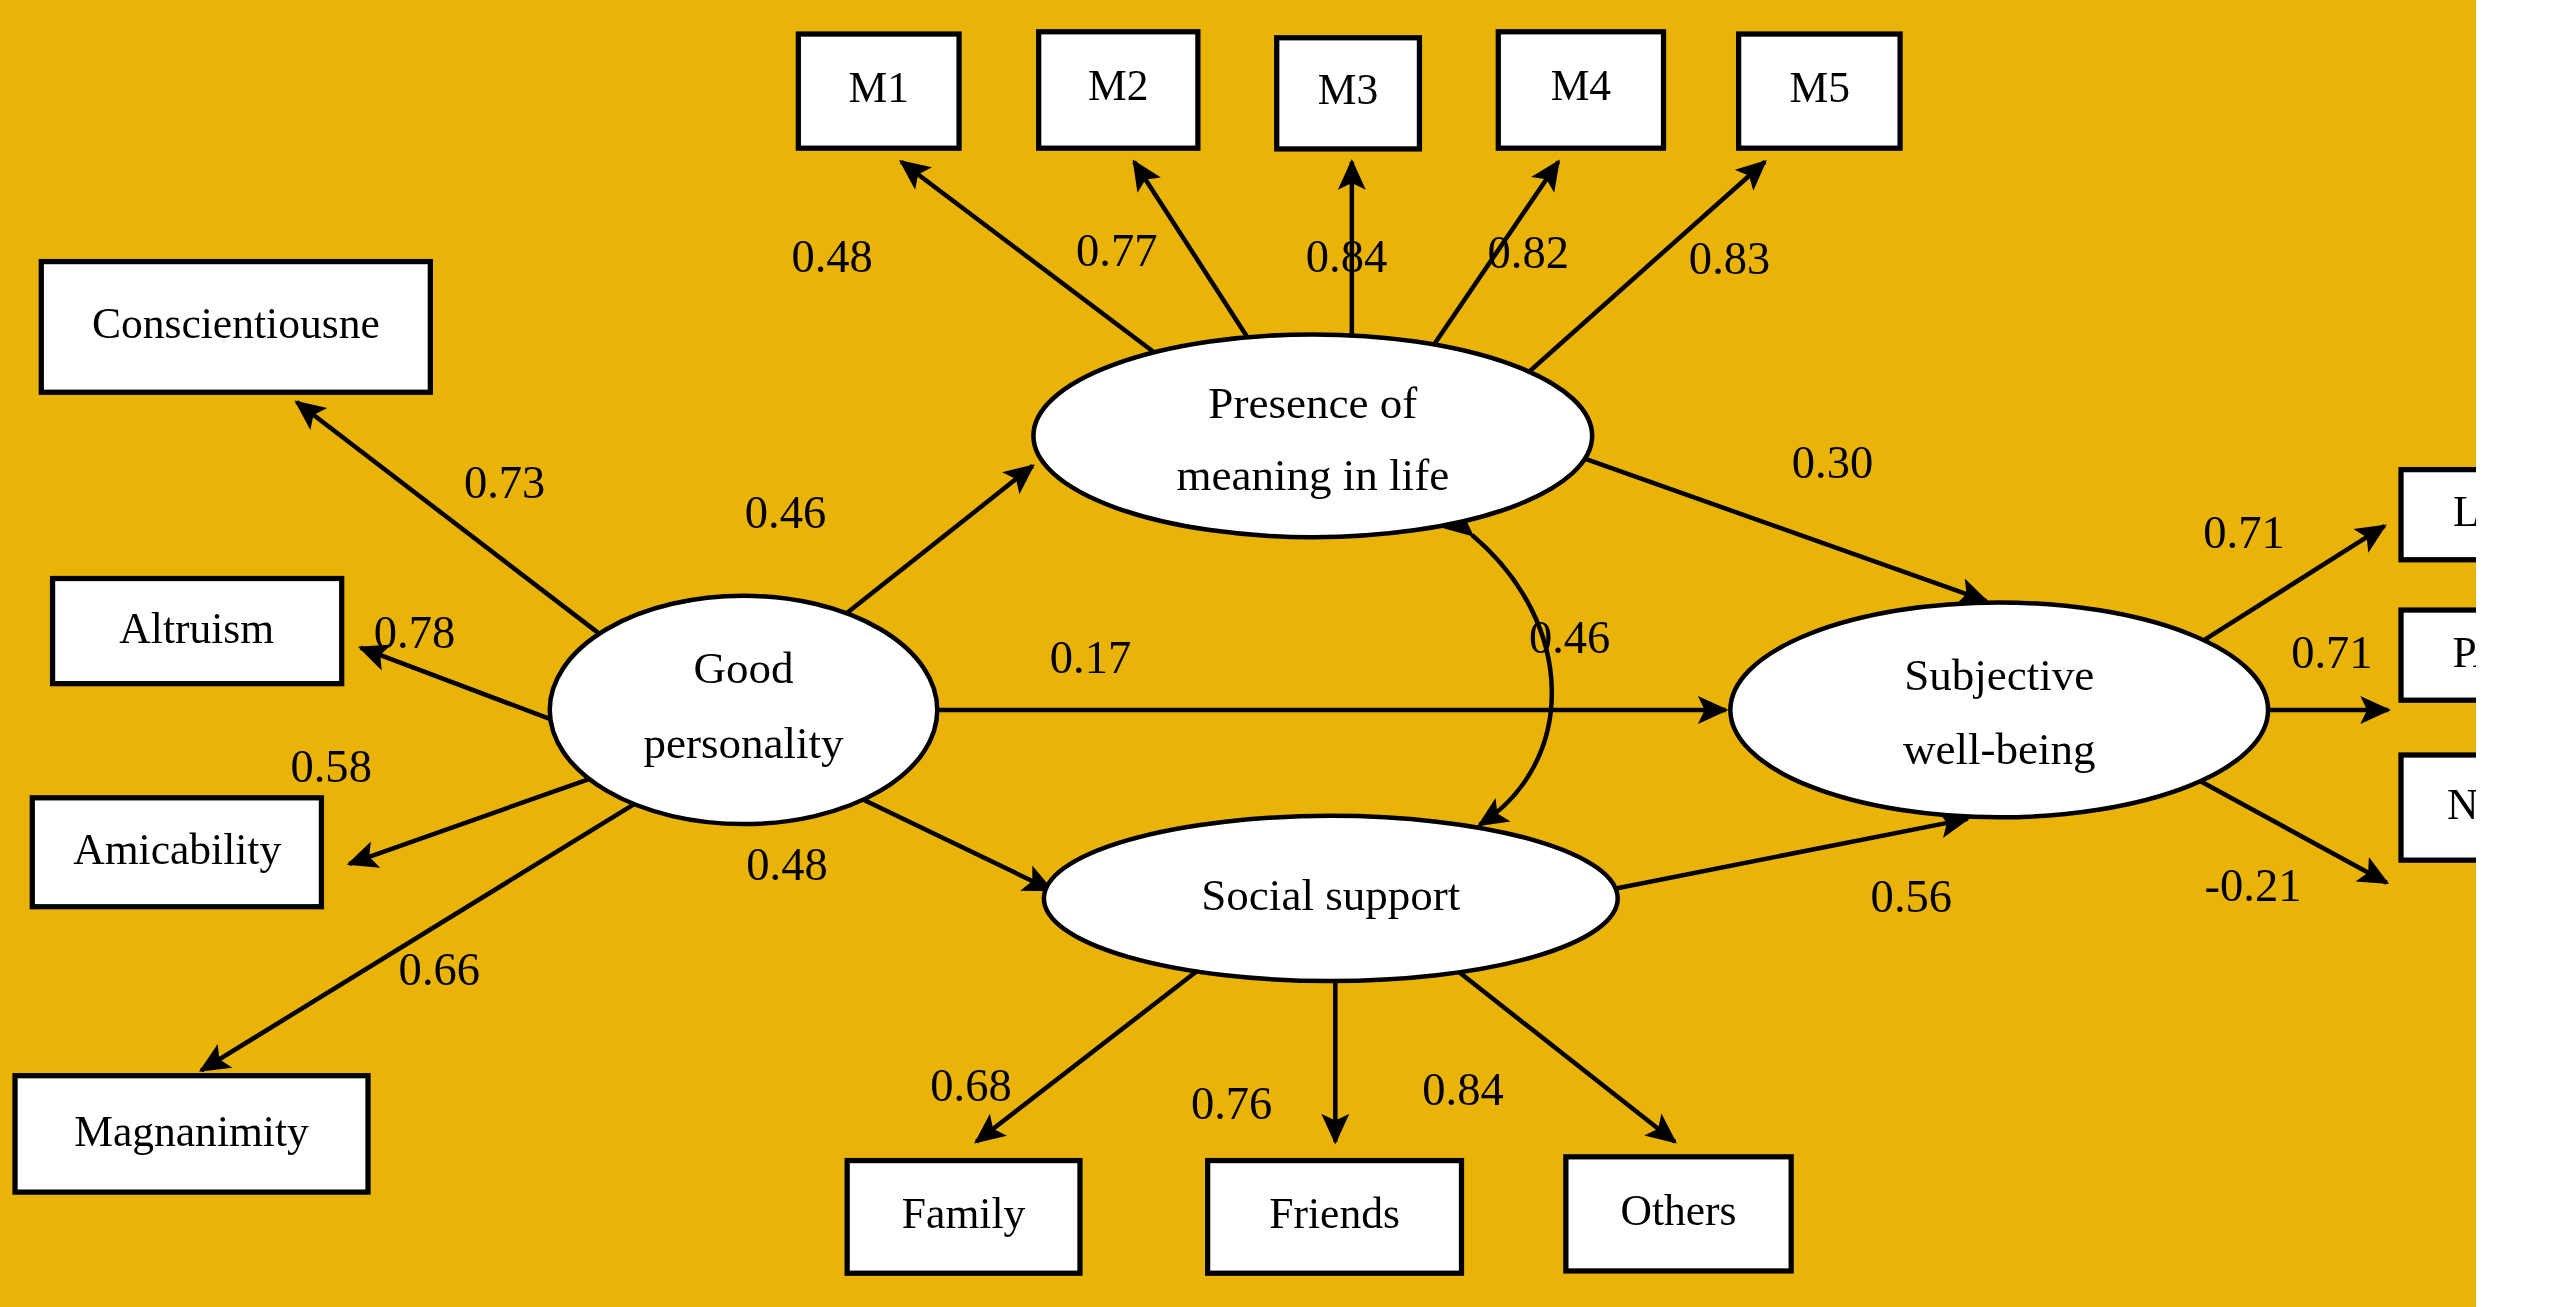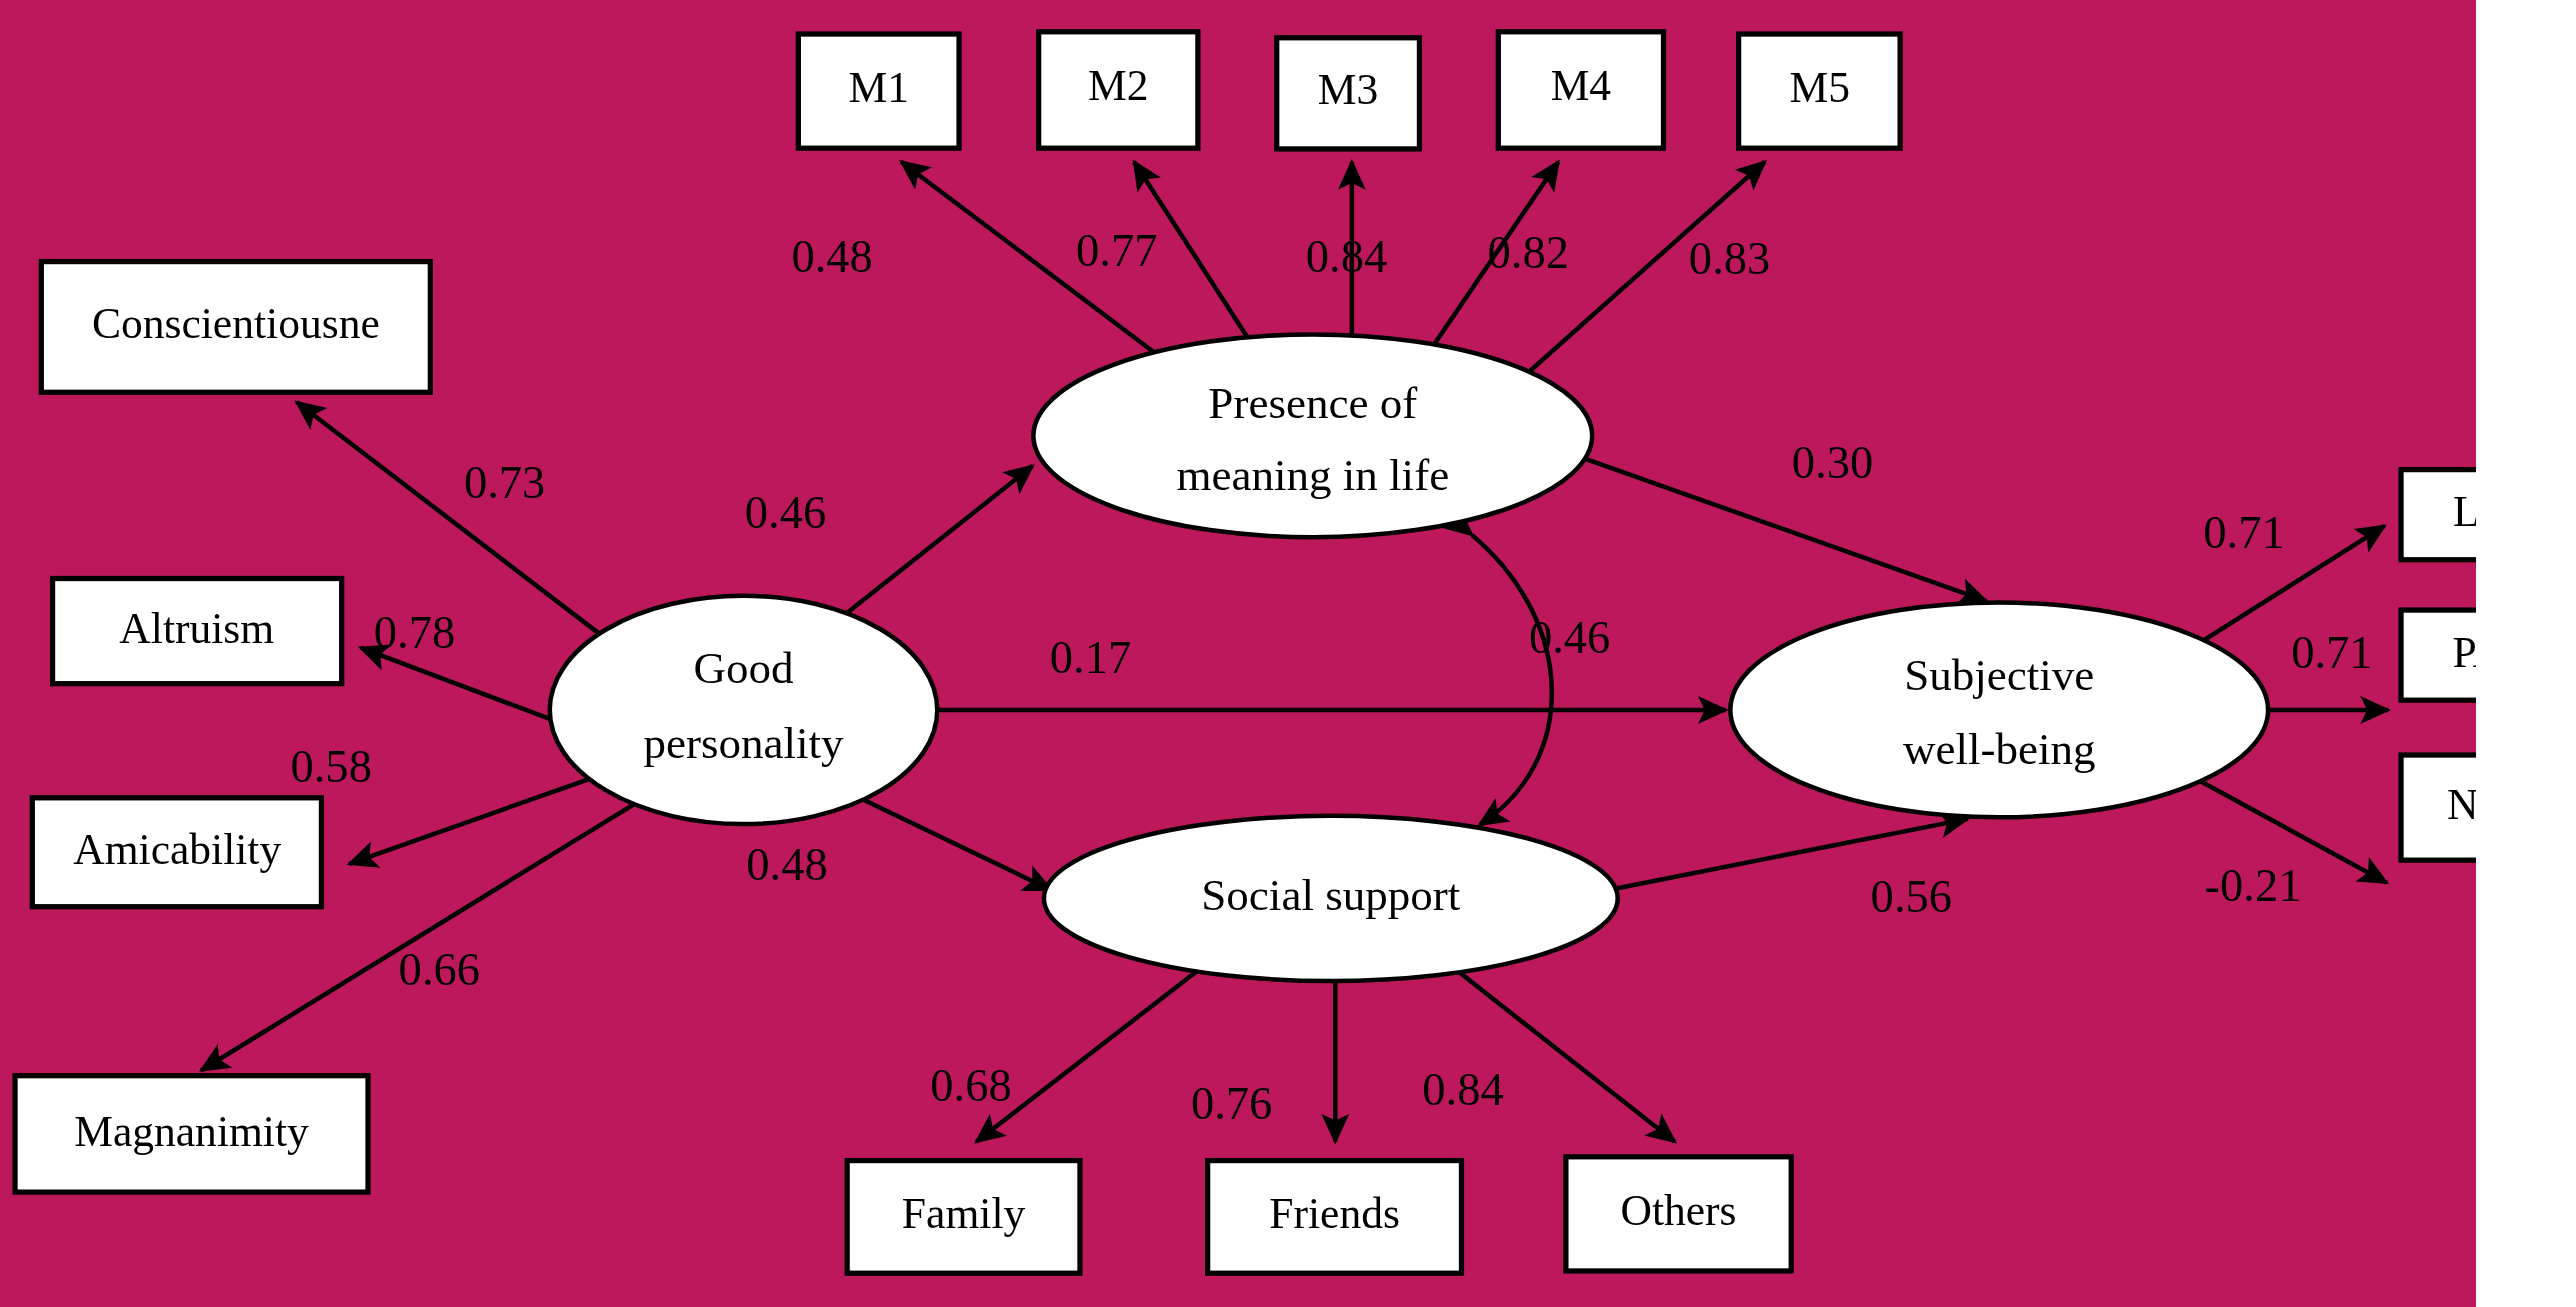--- a/index.html
+++ b/index.html
@@ -8,21 +8,21 @@
     padding: 0;
     background: #ffffff;
   }
   body {
     font-family: "Liberation Serif", "DejaVu Serif", serif;
   }
   #diagram-wrap {
     position: relative;
     width: 2476px;
     height: 1308px;
-    background: #be185d;
+    background: #eab308;
     overflow: hidden;
   }
   svg#sem-svg {
     position: absolute;
     top: 0;
     left: 0;
     width: 2576px;
     height: 1308px;
     display: block;
   }

